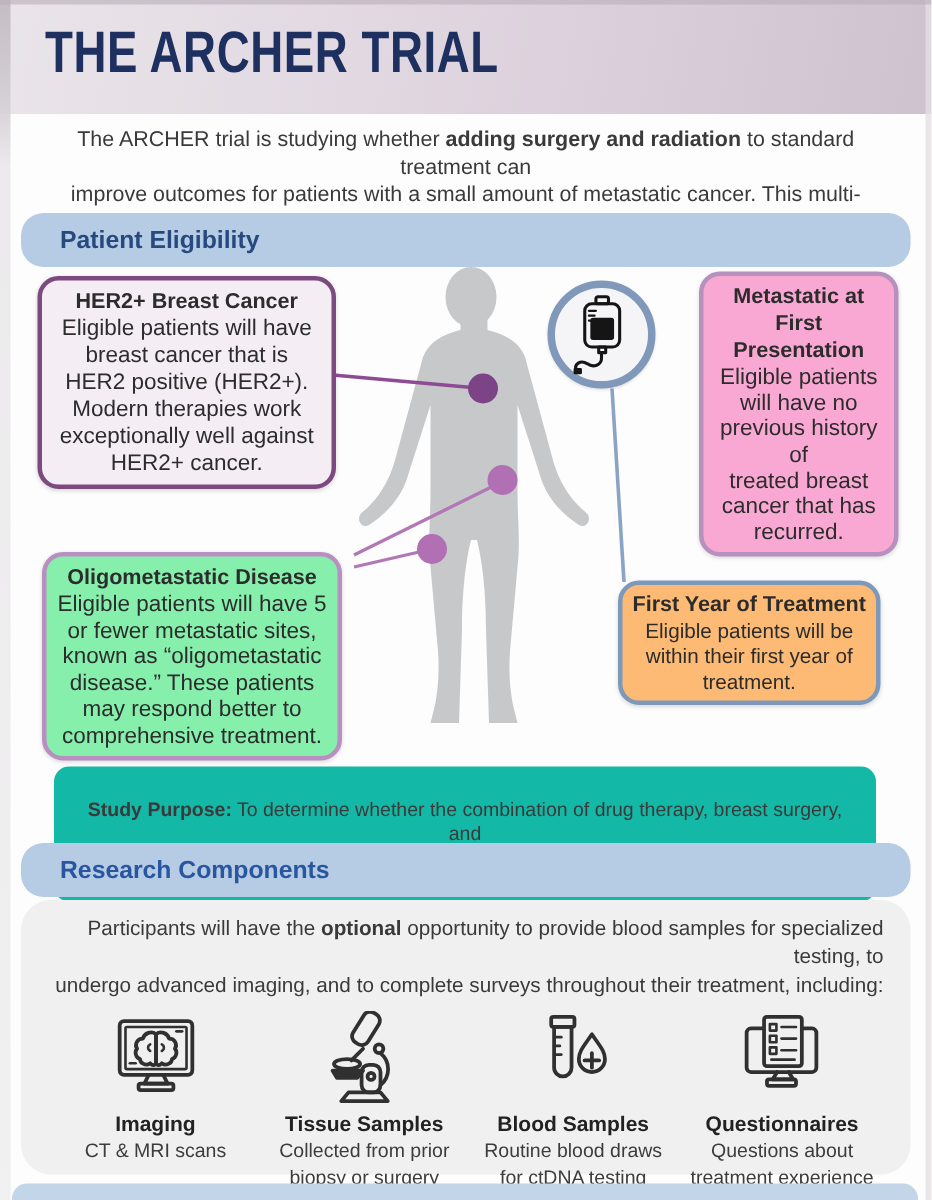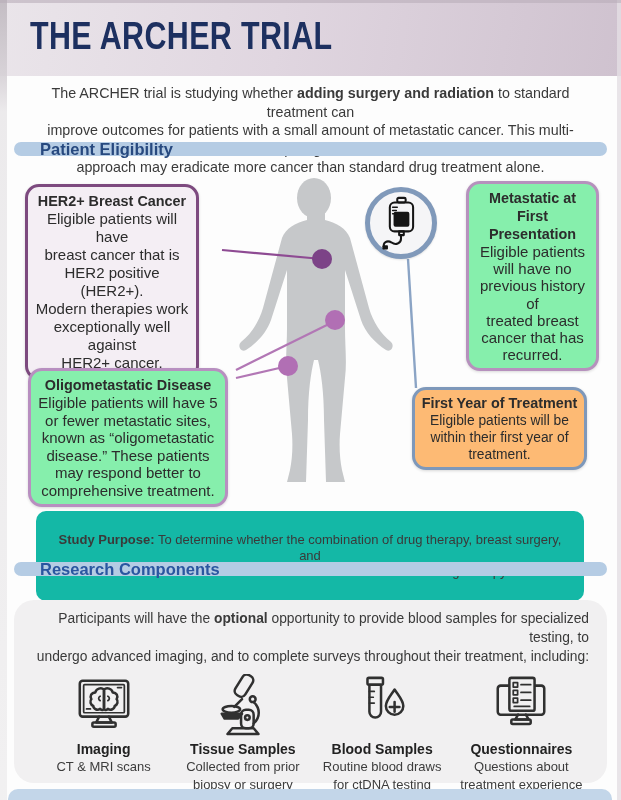--- a/index.html
+++ b/index.html
@@ -15,39 +15,39 @@
 
   
   .header-band{position:absolute;left:0;top:0;width:621px;height:76px;
     background:linear-gradient(100deg,#eae5ea 0%,#e0d6e0 45%,#cfc2cf 100%);}
   .page-title{position:absolute;left:30px;top:14px;margin:0;font-size:39px;font-weight:bold;
     color:#1d3060;letter-spacing:.5px;transform:scaleX(.78);transform-origin:left center;white-space:nowrap;}
 
   .intro{position:absolute;left:22px;top:84px;width:577px;margin:0;text-align:center;
     font-size:14.3px;line-height:18.6px;color:#3a3a3a;white-space:pre-line;}
 
-  .bar{position:absolute;left:14px;width:593px;height:14px;border-radius:15px;background:#b5cce4;
+  .bar{position:absolute;left:14px;width:593px;height:36px;border-radius:15px;background:#b5cce4;
     display:flex;align-items:center;padding-left:26px;box-sizing:border-box;
     font-size:16.5px;font-weight:bold;color:#27497f;}
   .pe-bar{top:142px;}
   .rc-bar{top:562px;color:#2a56a0;}
 
   
   .silhouette{position:absolute;left:225px;top:176px;z-index:1;}
   .overlay{position:absolute;left:0;top:0;z-index:3;pointer-events:none;}
   .iv-circle{position:absolute;left:365px;top:187px;width:72px;height:72px;border-radius:50%;
     background:#f5f5f7;border:5px solid #8099ba;box-sizing:border-box;z-index:4;
     display:flex;align-items:center;justify-content:center;box-shadow:0 1px 2px rgba(0,0,0,.12);}
 
   .ebox{position:absolute;box-sizing:border-box;border-radius:14px;z-index:4;
     padding:5px 6px;text-align:center;color:#2c2c2c;box-shadow:0 1px 3px rgba(0,0,0,.15);}
   .ebox-title{font-weight:bold;font-size:14.4px;line-height:18px;white-space:pre-line;}
   .ebox-body{font-size:15px;line-height:18px;white-space:pre-line;}
-  .box-her2{left:25px;top:184px;width:174px;background:#f4eef4;border:3px solid #7d4a7f;}
-  .box-met{left:466px;top:181px;width:133px;background:#86efac;border:3px solid #b691bd;}
+  .box-her2{left:25px;top:184px;width:199px;background:#f4eef4;border:3px solid #7d4a7f;}
+  .box-met{left:466px;top:181px;width:133px;background:#f9a8d4;border:3px solid #b691bd;}
   .box-met .ebox-body{line-height:17.2px;}
   .box-oligo{left:28px;top:368px;width:200px;background:#86efac;border:3px solid #b88fc0;}
   .box-oligo .ebox-body{line-height:17.5px;}
   .box-first{left:412px;top:387px;width:175px;background:#fdba74;border:3px solid #7e98ba;padding:4px 6px;}
   .box-first .ebox-body{font-size:13.8px;line-height:17px;}
 
   .study-purpose{position:absolute;left:36px;top:511px;width:548px;box-sizing:border-box;
     background:#14b8a6;border-radius:10px;padding:21px 14px;text-align:center;
     font-size:13px;line-height:16px;color:#3a3a3a;}
   .study-purpose span{white-space:pre-line;}

